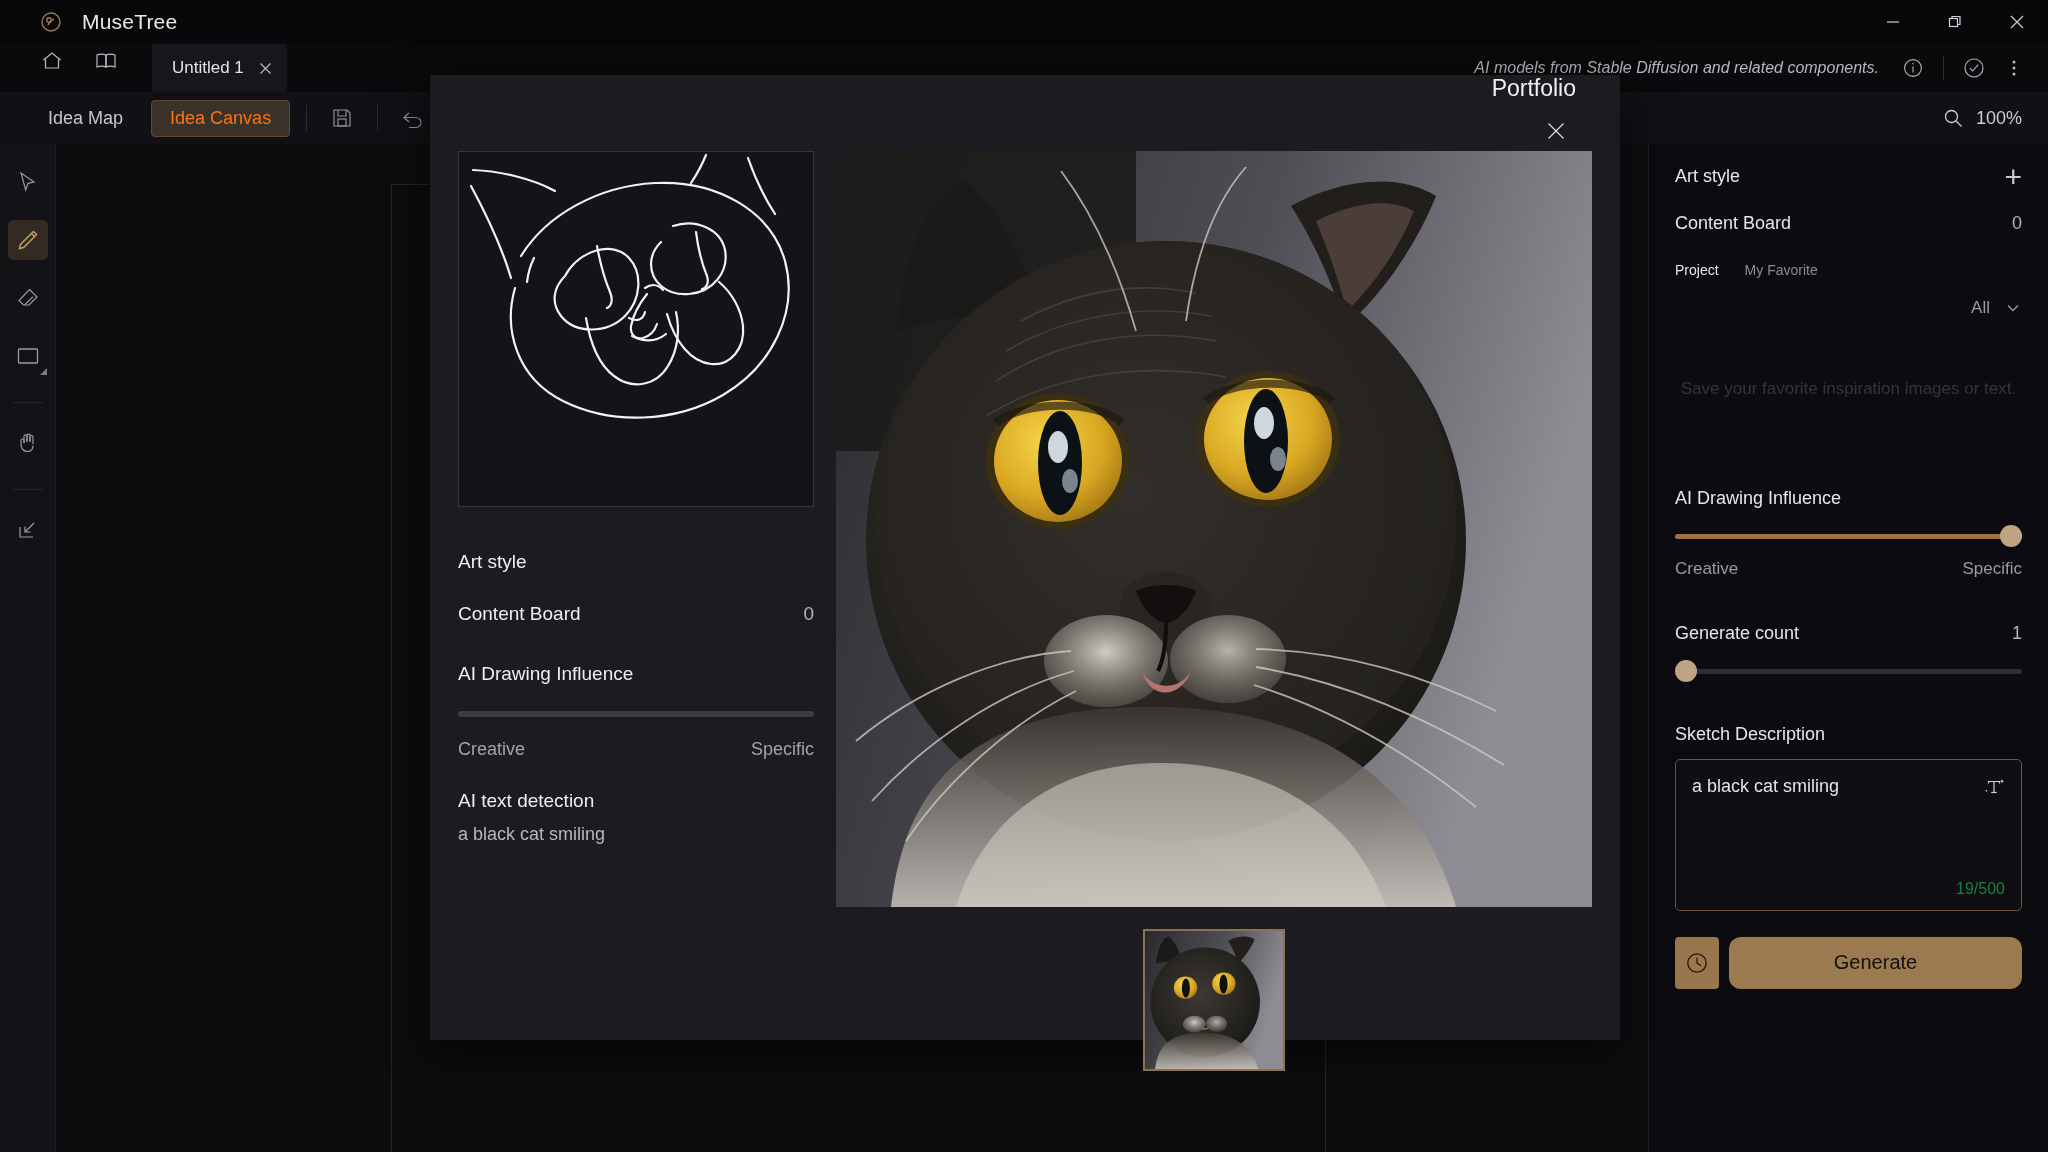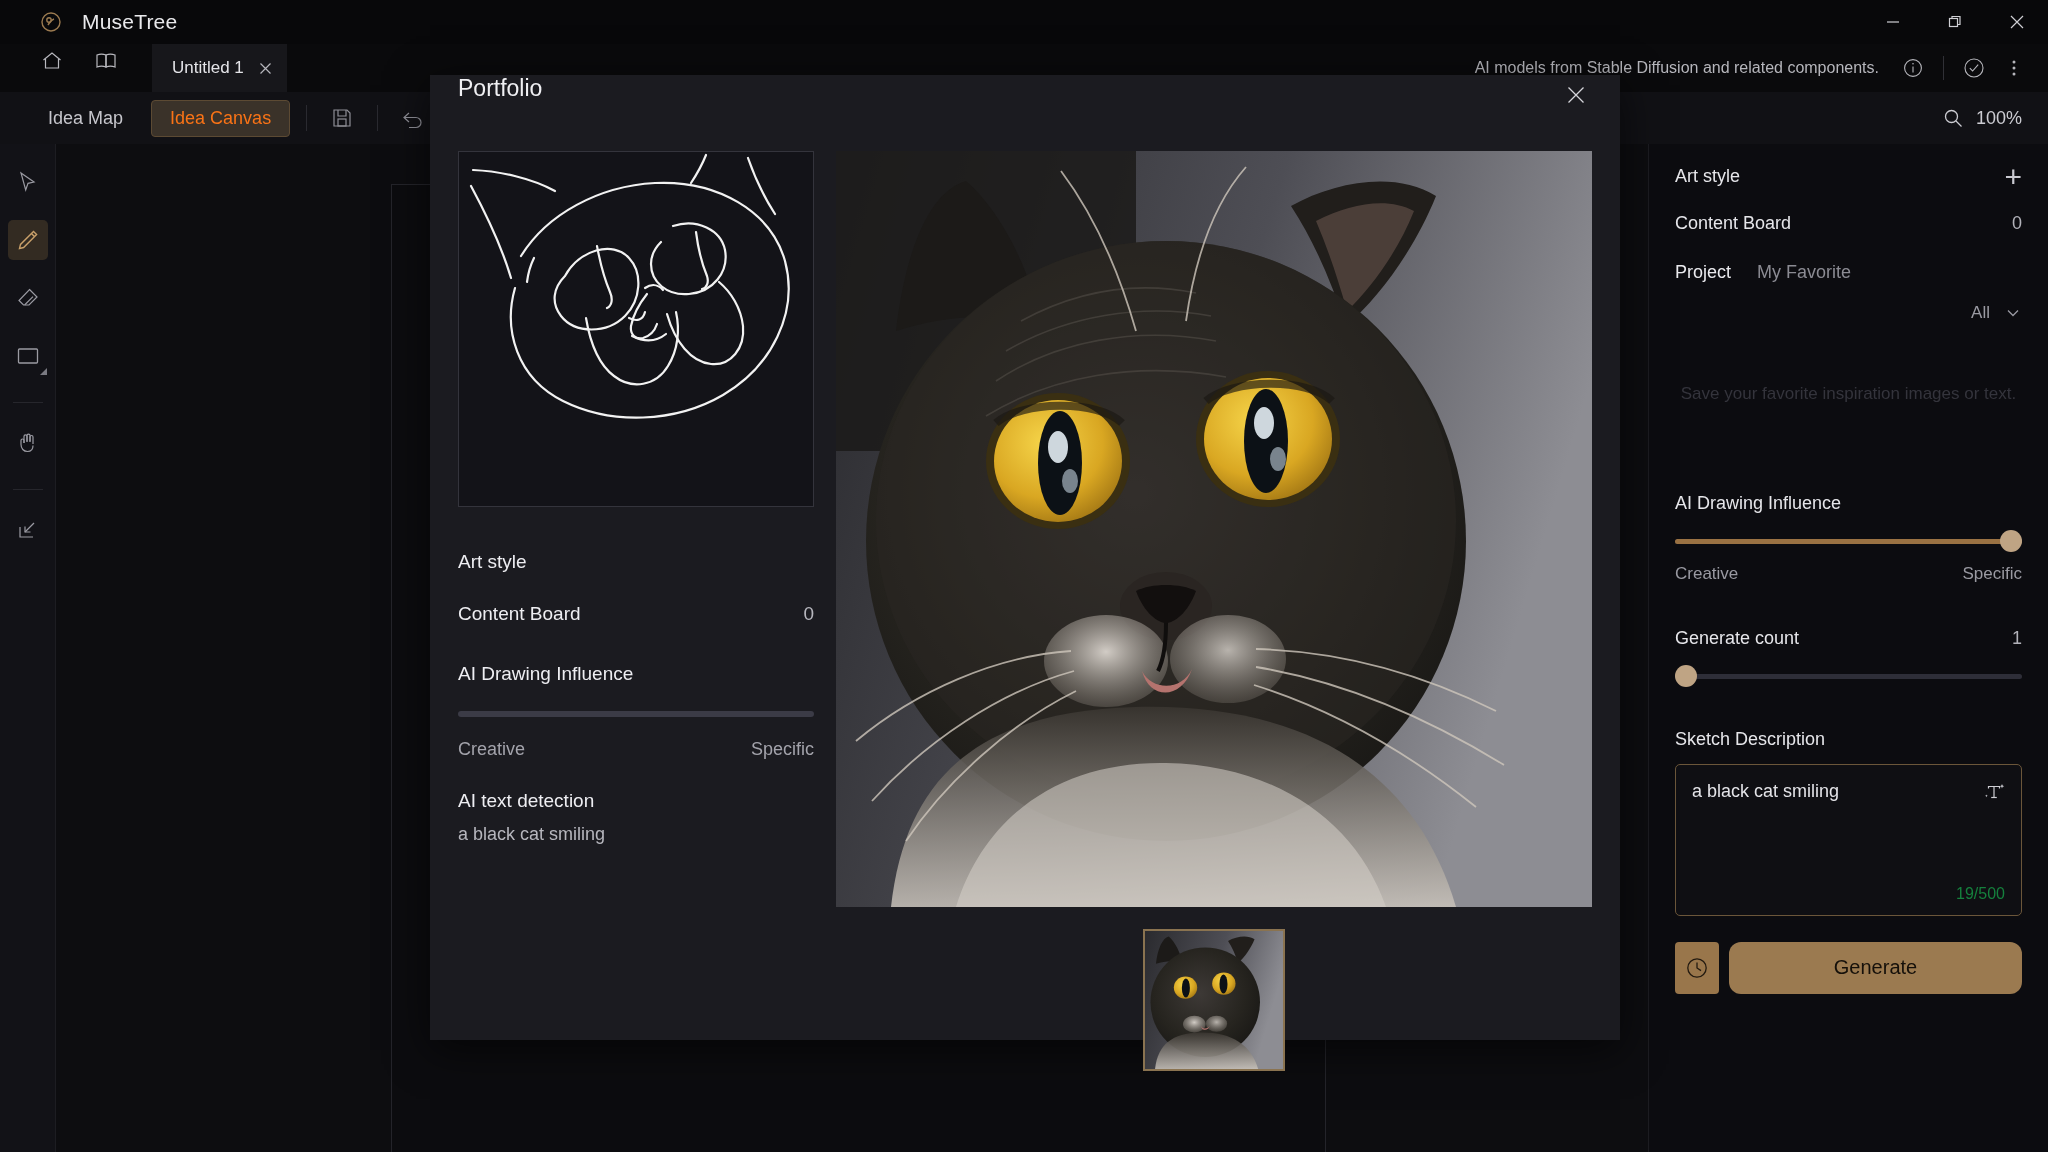--- a/index.html
+++ b/index.html
@@ -41,21 +41,21 @@
   .doc-tab{
     margin-left:24px; height:48px; padding:0 14px 0 20px;
     background:#17171b; display:flex; align-items:center; gap:14px;
     font-size:17px; color:#e4e4e8;
   }
   .doc-tab .x{ color:#b6b6bc; font-size:17px; line-height:1; }
   .tb-right{
     position:absolute; right:0; top:0; height:48px;
     display:flex; align-items:center; gap:0px; padding-right:14px;
   }
-  .tb-note{ font-size:16px; color:#b6b6bc; margin-right:14px; }
+  .tb-note{ font-size:16px; color:#b6b6bc; margin-right:14px;font-style:italic; }
   .tb-right .ic{
     width:40px; height:40px; display:flex; align-items:center; justify-content:center;
     color:#b6b6bc;
   }
   .vsep{ width:1px; height:24px; background:#303036; margin:0 10px; }
 
   
   .subbar{
     position:absolute; left:0; top:92px; width:2048px; height:52px;
     background:#111115; display:flex; align-items:center;
@@ -110,21 +110,21 @@
     position:absolute; right:0; top:144px; width:400px; height:1008px;
     background:#0c0c10; border-left:1px solid #1c1c21;
     padding:22px 26px 0 26px;
   }
   .rrow{ display:flex; align-items:center; justify-content:space-between; }
   .rlabel{ font-size:18px; color:#e6e6ea; }
   .rvalue{ font-size:18px; color:#b2b2b9; }
   .plus{ font-size:30px; color:#c9c9d0; line-height:18px; font-weight:300; }
   .gap18{ height:26px; }
   .tabs-row{ display:flex; align-items:center; gap:26px; margin-top:28px; }
-  .ptab{ font-size:18px; color:#eaeaee; }
+  .ptab{ font-size:14px; color:#eaeaee; }
   .ptab.dim{ color:#8b8b93; }
   .allrow{ display:flex; align-items:center; justify-content:flex-end; gap:14px; margin-top:20px; color:#9a9aa2; font-size:17px; }
   .empty-note{
     margin-top:58px; text-align:center; font-size:17px; line-height:1.5;
     color:#34343c;
   }
   .sec-title{ font-size:18px; color:#e6e6ea; }
 
   .slider{ position:relative; height:22px; margin-top:16px; }
   .strack{
@@ -156,22 +156,23 @@
     display:flex; align-items:center; justify-content:center;
     font-size:20px; color:#15100a;
   }
 
   
   .modal{
     position:absolute; left:430px; top:75px; width:1190px; height:965px;
     background:#1b1b20; box-shadow:0 10px 40px rgba(0,0,0,.6);
   }
   .modal-head{
-    height:76px; display:flex; align-items:flex-start; justify-content:space-between;
-    padding:0 24px 0 28px;
+    height:76px; display:flex; align-items:flex-end; justify-content:space-between;
+    padding:0 44px 0 28px;
+    flex-direction:column;
   }
   .modal-title{ font-size:23px; color:#f0f0f3; }
   .modal-close{ width:40px; height:40px; display:flex; align-items:center; justify-content:center; color:#d6d6db; }
   .modal-body{ display:flex; padding:0 28px; gap:22px; }
   .mleft{ width:356px; }
   .sketch-box{
     width:356px; height:356px; border:1px solid #34343c; background:#131318;
   }
   .mlist{ margin-top:44px; }
   .mrow{ display:flex; align-items:center; justify-content:space-between; margin-bottom:0; }

